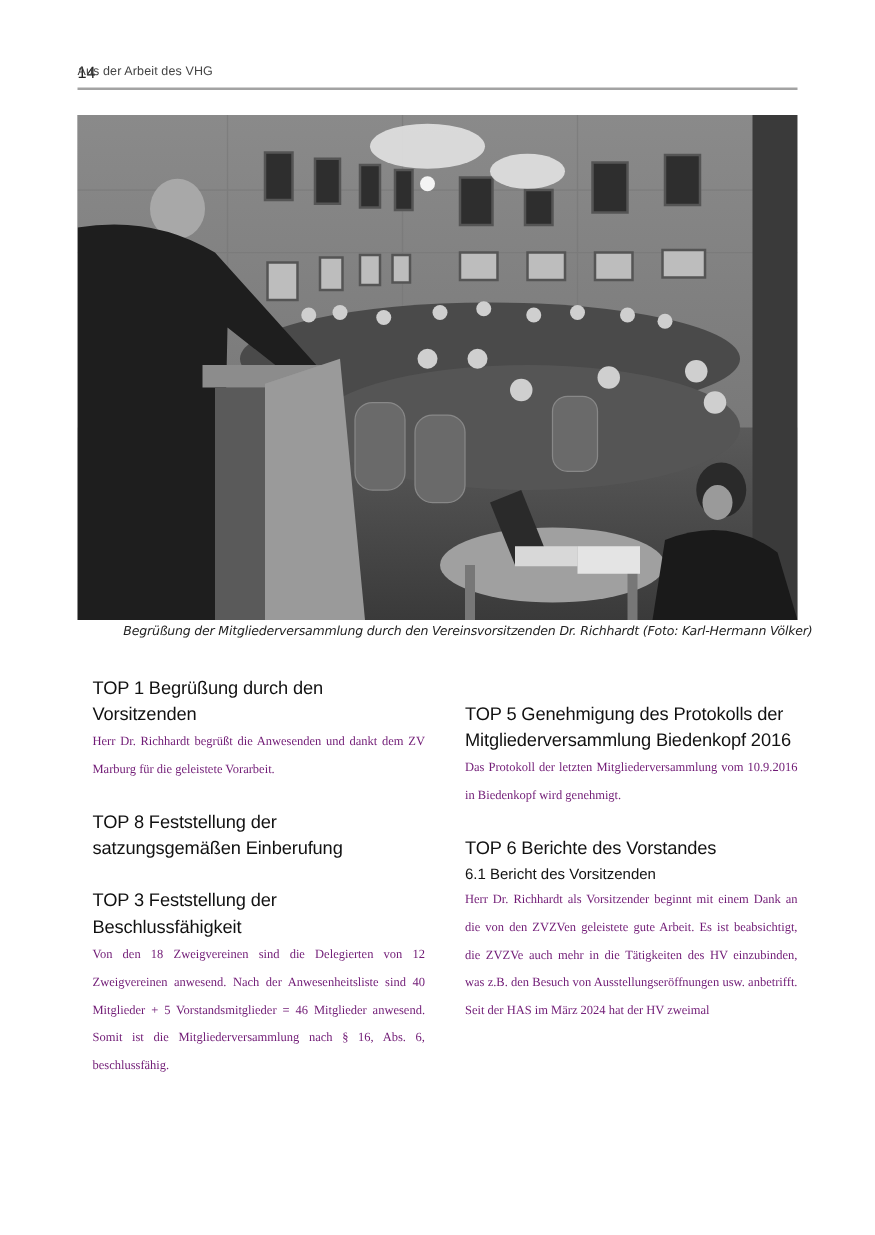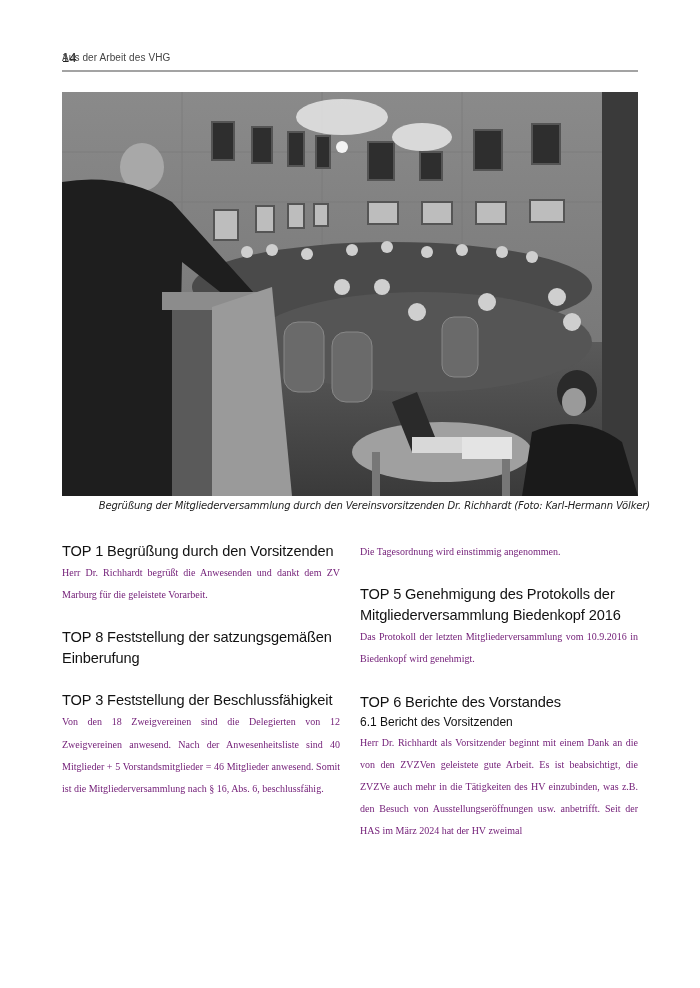--- a/index.html
+++ b/index.html
@@ -6,21 +6,21 @@
     body { width: 700px; height: 988px; position: relative; overflow: hidden; font-family: "Liberation Serif", serif; color: #1a1a1a; }
     .header { position: absolute; left: 62px; right: 62px; top: 48px; height: 22px; border-bottom: 2px solid #a3a3a3; }
     .page-num { position: absolute; left: 0; top: 2px; font-family: "Liberation Sans", sans-serif; font-size: 13px; color: #222; }
     .running-title { position: absolute; left: 0; right: 0; top: 4px; text-align: left; font-family: "Liberation Sans", sans-serif; font-size: 10px; color: #444; letter-spacing: 0.1px; }
     .photo { position: absolute; left: 62px; top: 92px; width: 576px; height: 404px; overflow: hidden; background: #6a6a6a; }
     .photo svg { display: block; width: 100%; height: 100%; }
     .caption { position: absolute; left: 50px; right: 50px; top: 500px; text-align: right; font-family: "DejaVu Sans", sans-serif; font-style: italic; font-size: 10px; color: #222; letter-spacing: -0.15px; }
     .col { position: absolute; top: 541px; width: 278px; }
     .col-left { left: 62px; }
     .col-right { left: 360px; }
-    .sec { margin-bottom: 21px; }
+    .sec { margin-bottom: 21px; margin-left: 12px; }
     .h { font-family: "Liberation Sans", sans-serif; font-size: 14.6px; line-height: 21px; color: #111; letter-spacing: -0.1px; }
     .h2 { font-family: "Liberation Sans", sans-serif; font-size: 12px; line-height: 19px; color: #111; }
     .p { font-size: 10px; line-height: 22.2px; text-align: justify; hyphens: manual; color: #701a75; }
   </style>
 </head>
 <body>
 
 <div class="header">
   <span class="page-num">14</span>
   <span class="running-title">Aus der Arbeit des VHG</span>
@@ -135,21 +135,20 @@
     <div class="h">TOP 8 Feststellung der satzungsgemäßen Einberufung</div>
   </div>
   <div class="sec">
     <div class="h">TOP 3 Feststellung der Beschlussfähigkeit</div>
     <div class="p">Von den 18 Zweigvereinen sind die Delegierten von 12 Zweigvereinen anwesend. Nach der Anwesenheitsliste sind 40 Mitglieder + 5 Vorstandsmitglieder = 46 Mitglieder anwesend. Somit ist die Mitgliederversammlung nach § 16, Abs. 6, beschlussfähig.</div>
   </div>
 </div>
 
 <div class="col col-right">
   <div class="sec">
-    <div class="p">Die Tagesordnung wird einstimmig angenommen.</div>
   </div>
   <div class="sec">
     <div class="h">TOP 5 Genehmigung des Protokolls der Mitgliederversammlung Biedenkopf 2016</div>
     <div class="p">Das Protokoll der letzten Mitgliederversammlung vom 10.9.2016 in Biedenkopf wird genehmigt.</div>
   </div>
   <div class="sec">
     <div class="h">TOP 6 Berichte des Vorstandes</div>
     <div class="h2">6.1 Bericht des Vorsitzenden</div>
     <div class="p">Herr Dr. Richhardt als Vorsitzender beginnt mit einem Dank an die von den ZVZVen geleistete gute Arbeit. Es ist beabsichtigt, die ZVZVe auch mehr in die Tätigkeiten des HV einzubinden, was z.B. den Besuch von Ausstellungseröffnungen usw. anbetrifft. Seit der HAS im März 2024 hat der HV zweimal</div>
   </div>

